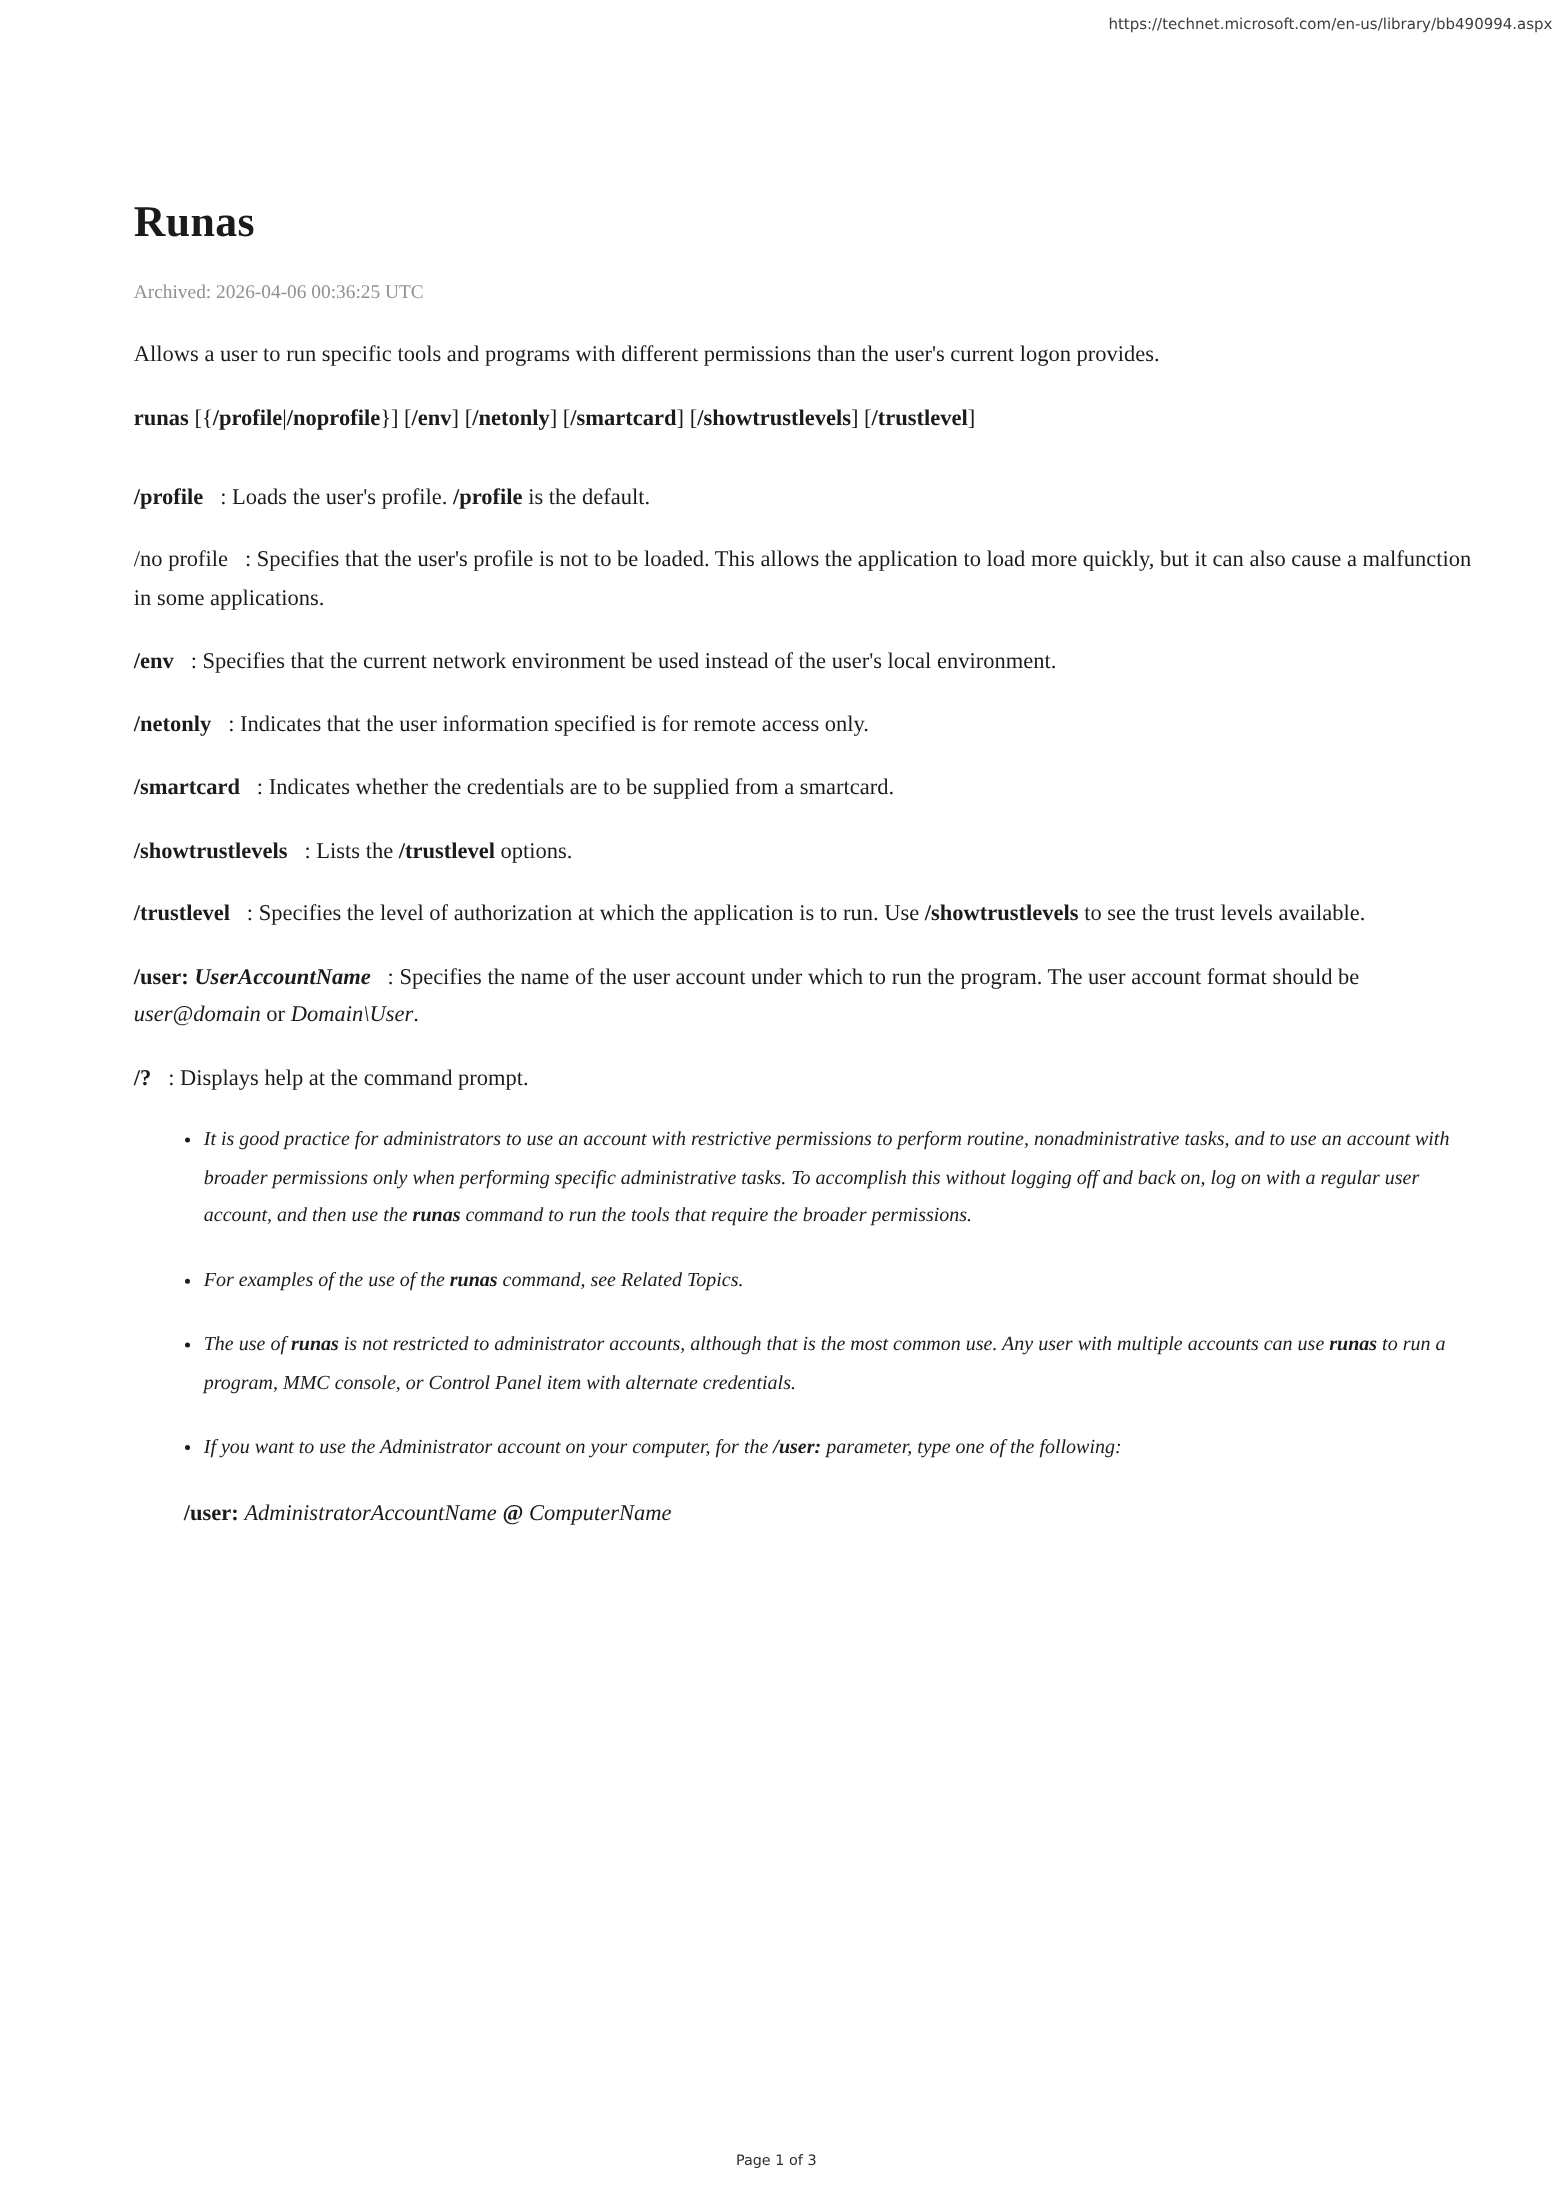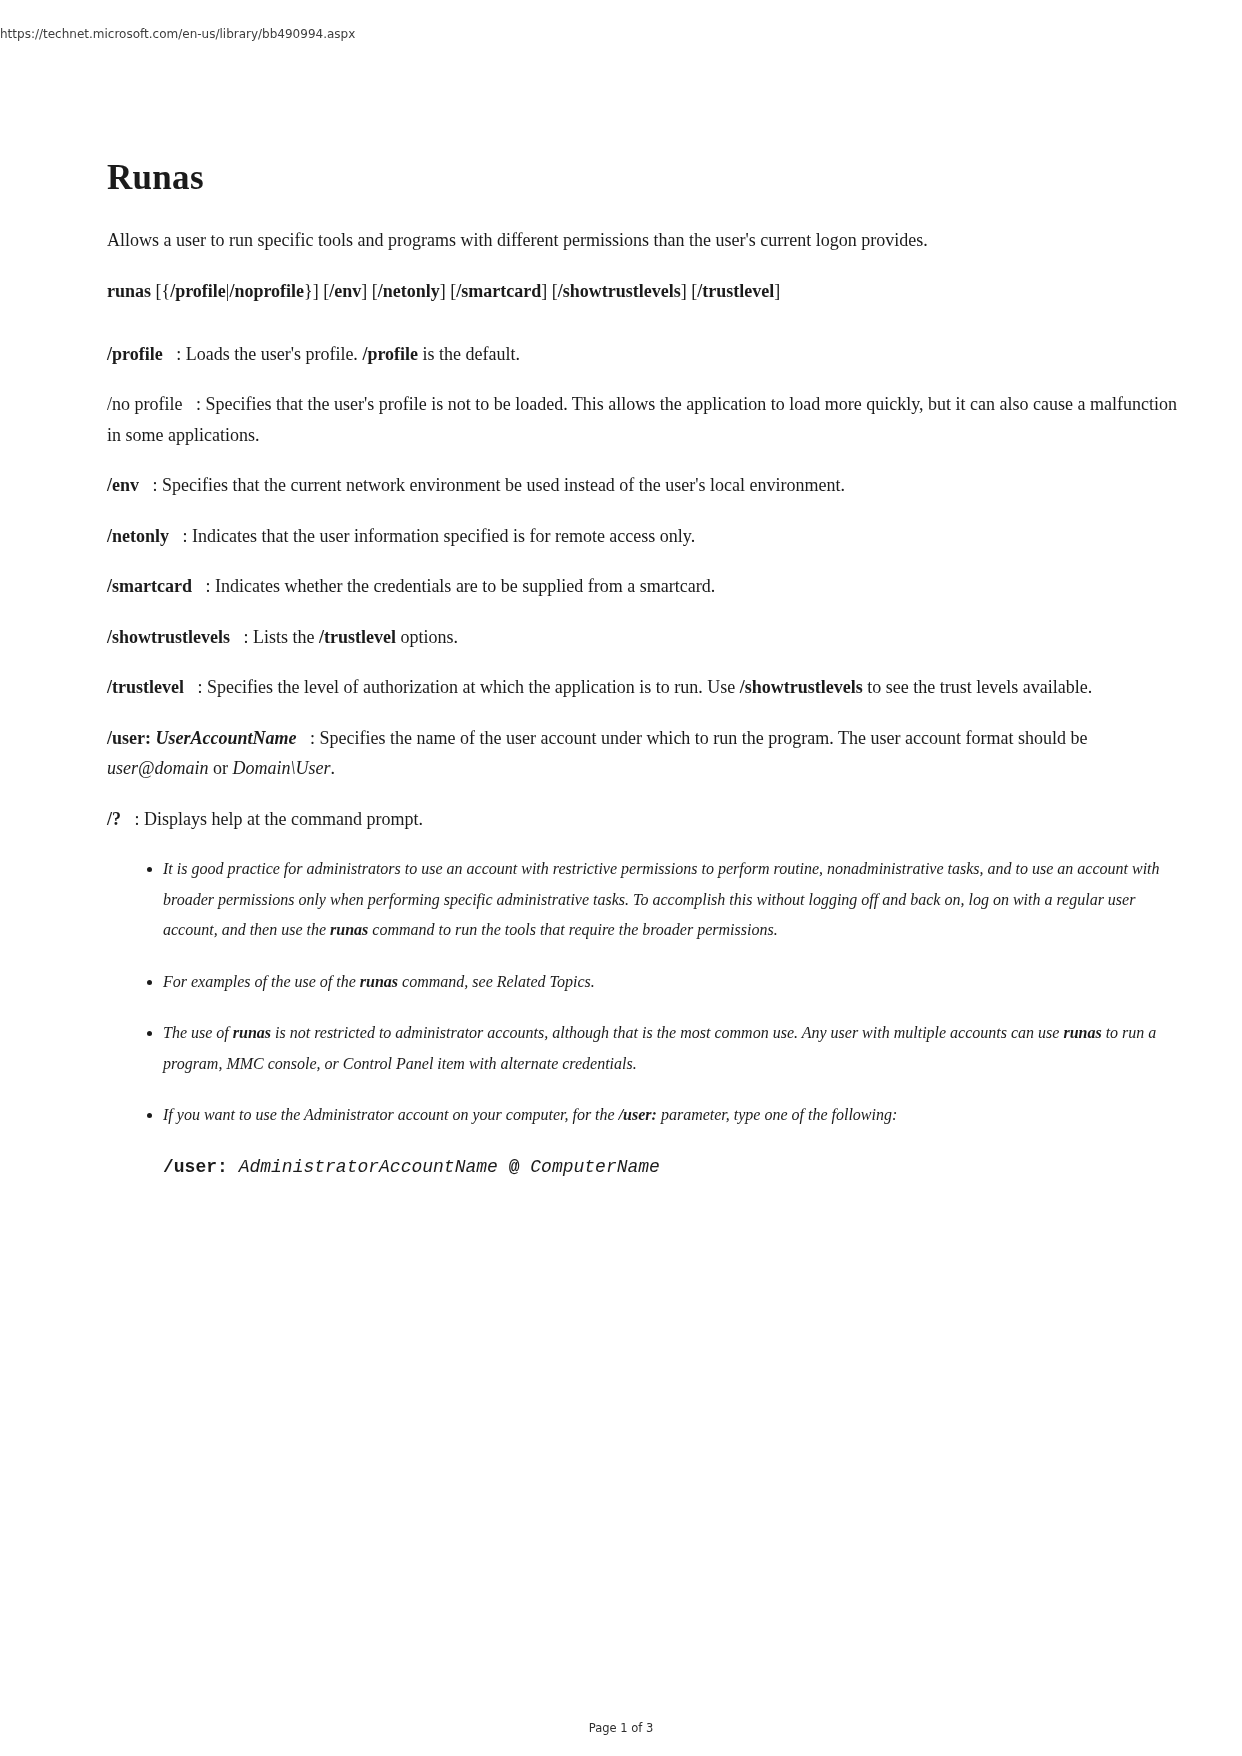--- a/index.html
+++ b/index.html
@@ -13,24 +13,24 @@
   }
   .sheet {
     position: relative;
     width: 1242px;
     height: 1756px;
     overflow: hidden;
     background: #ffffff;
   }
   .page-header {
     position: absolute;
-    top: 27px;
+    top: 12px;
     left: 0;
     width: 100%;
-    text-align: left;
+    text-align: right;
     font-family: "DejaVu Sans", sans-serif;
     font-size: 12px;
     color: #3d3d3d;
   }
   .content {
     padding: 158px 60px 0 107px;
   }
   h1.title {
     font-size: 35px;
     font-weight: bold;
@@ -55,21 +55,21 @@
   ul.notes {
     margin: 10px 0 20px 0;
     padding-left: 56px;
   }
   ul.notes li {
     font-size: 16px;
     line-height: 30.5px;
     margin-bottom: 21px;
     font-style: italic;
   }
-  p.example { margin-left: 56px; font-family: Liberation Mono, monospace; }
+  p.example { margin-left: 40px; }
   .page-footer {
     position: absolute;
     bottom: 21px;
     left: 0;
     width: 100%;
     text-align: center;
     font-family: "DejaVu Sans", sans-serif;
     font-size: 11.5px;
     color: #2e2e2e;
   }
@@ -80,20 +80,21 @@
 <div class="sheet">
 
   <header class="page-header">
     <span>https://technet.microsoft.com/en-us/library/bb490994.aspx</span>
   </header>
 
   <main class="content">
 
     <h1 class="title">Runas</h1>
 
+    <p class="archived">Archived: 2026-04-06 00:36:25 UTC</p>
 
     <p class="para"><span>Allows a user to run specific tools and programs with different permissions than the user's current logon provides.</span></p>
 
     <div class="syntax-block">
       <div class="line"><span style="font-weight: bold;">runas</span><span> [{</span><span style="font-weight: bold;">/profile</span><span>|</span><span style="font-weight: bold;">/noprofile</span><span>}] [</span><span style="font-weight: bold;">/env</span><span>] [</span><span style="font-weight: bold;">/netonly</span><span>] [</span><span style="font-weight: bold;">/smartcard</span><span>] [</span><span style="font-weight: bold;">/showtrustlevels</span><span>] [</span><span style="font-weight: bold;">/trustlevel</span><span>]</span></div>
     </div>
 
     <p class="para"><span style="font-weight: bold;">/profile</span><span>&nbsp;&nbsp; : Loads the user's profile. </span><span style="font-weight: bold;">/profile</span><span> is the default.</span></p>
     <p class="para"><span style="font-weight: normal;">/no profile</span><span>&nbsp;&nbsp; : Specifies that the user's profile is not to be loaded. This allows the application to load more quickly, but it can also cause a malfunction in some applications.</span></p>
     <p class="para"><span style="font-weight: bold;">/env</span><span>&nbsp;&nbsp; : Specifies that the current network environment be used instead of the user's local environment.</span></p>

